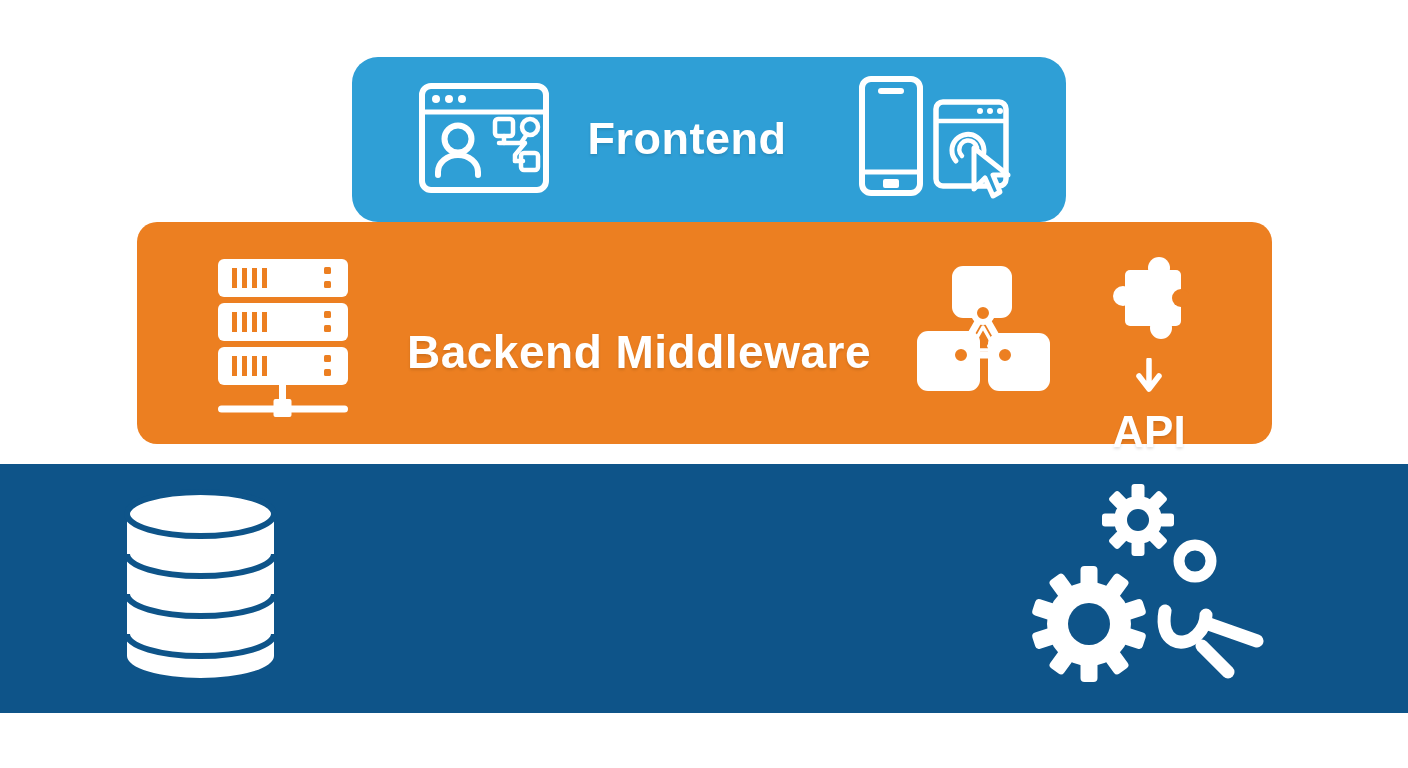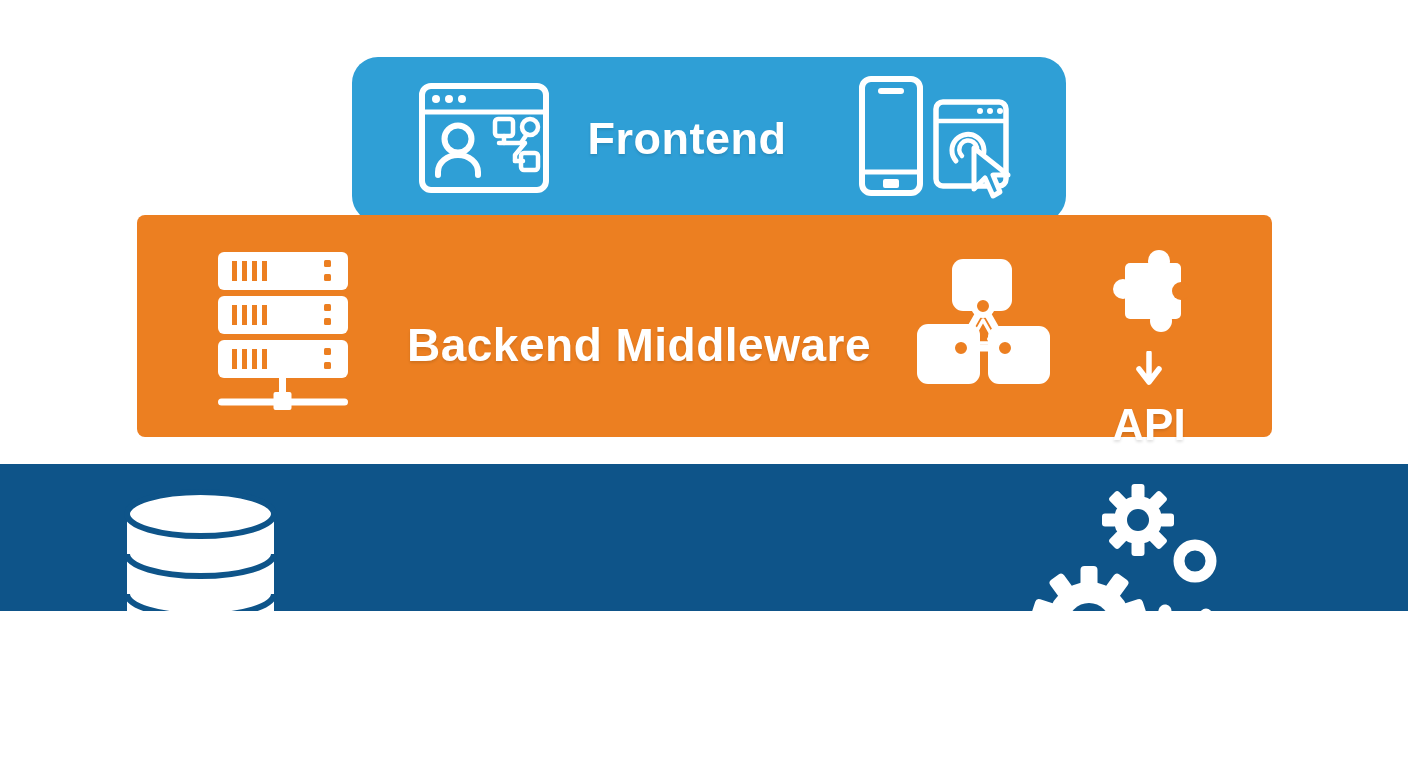--- a/index.html
+++ b/index.html
@@ -1,26 +1,26 @@
 <!DOCTYPE html>
 <html style="--c-frontend: #2f9fd6; --c-backend: #ec7f21; --c-database: #0e5489;"><head>
 <meta charset="utf-8">
 <style>
   html,body{margin:0;padding:0;background:#fff;}
   .canvas{
-    position:relative;width:1408px;height:611px;background:#fff;
+    position:relative;width:1408px;height:768px;background:#fff;
     overflow:hidden;font-family:"Liberation Sans",sans-serif;
   }
   .layer{position:absolute;}
   .layer-frontend{
     left:352px;top:57px;width:714px;height:165px;border-radius:26px;
     background:var(--c-frontend,#2f9fd6);
   }
   .layer-backend{
-    left:137px;top:215px;width:1135px;height:222px;border-radius:8px;
+    left:137px;top:222px;width:1135px;height:222px;border-radius:20px;
     background:var(--c-backend,#ec7f21);
   }
   .layer-database{
     left:0;top:464px;width:1408px;height:249px;
     background:var(--c-database,#0e5489);
   }
   .layer-label{
     position:absolute;color:#fff;font-weight:bold;white-space:nowrap;
     text-shadow:0 2px 3px rgba(0,0,0,0.12);letter-spacing:0.5px;
   }

